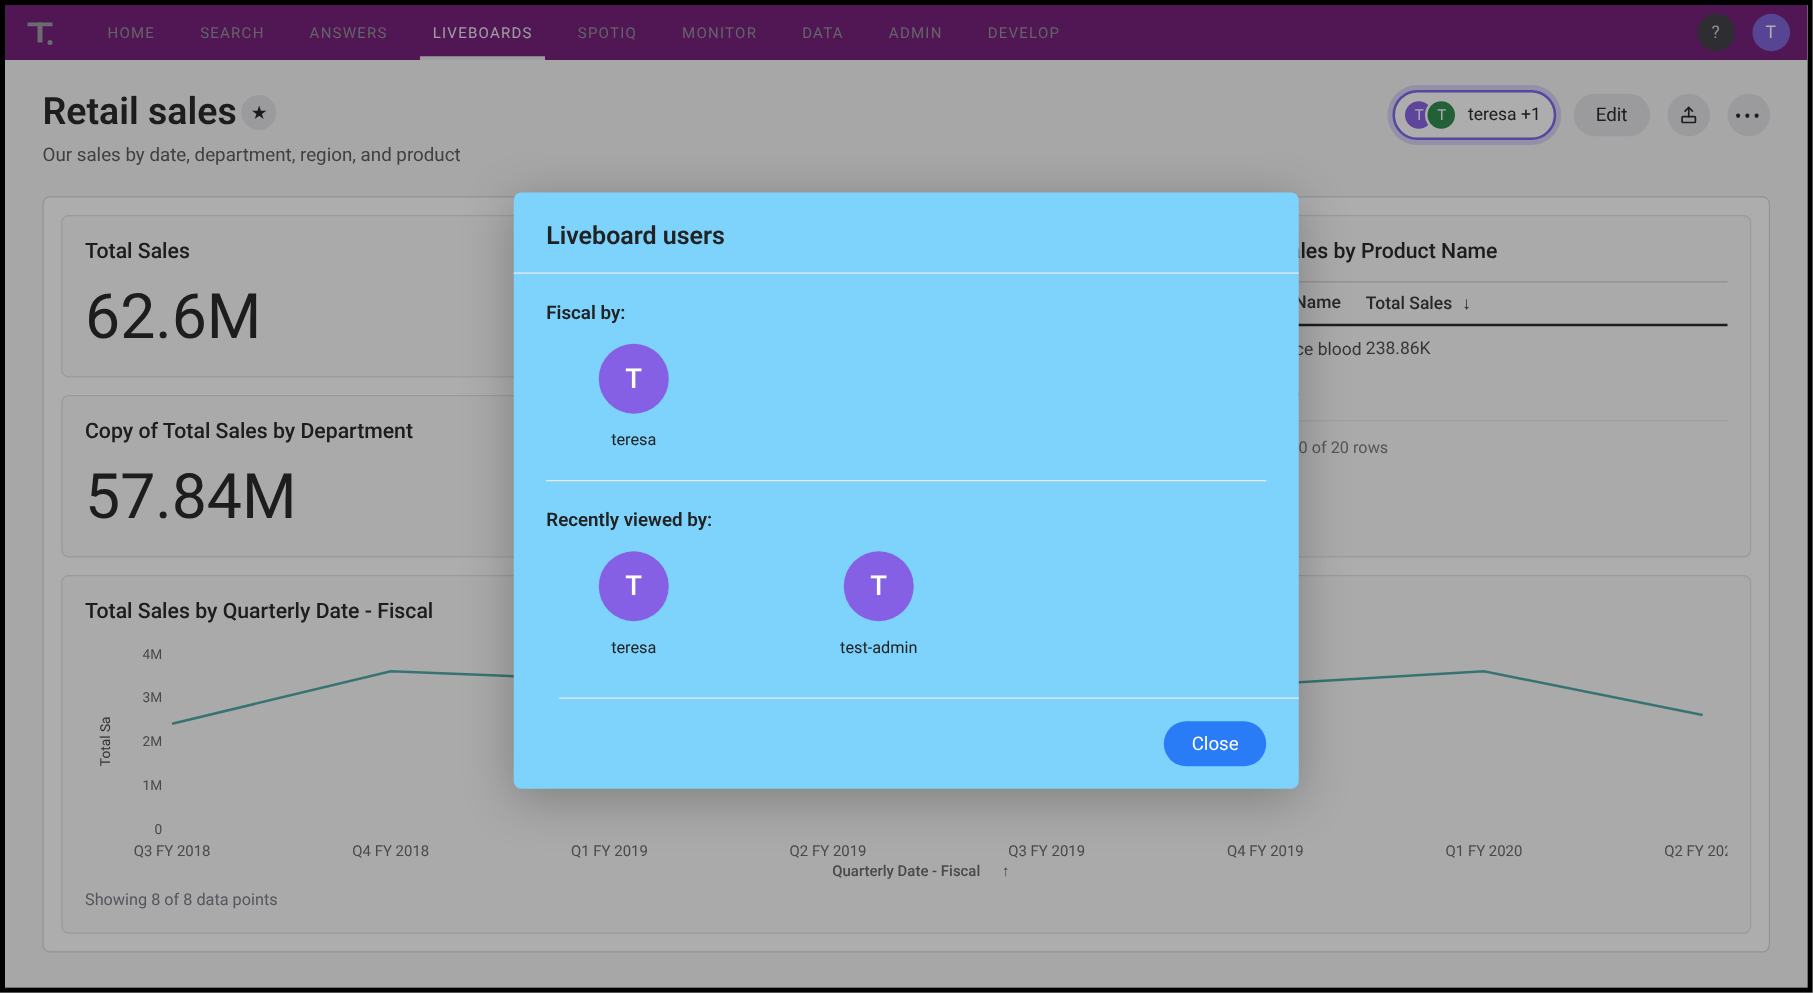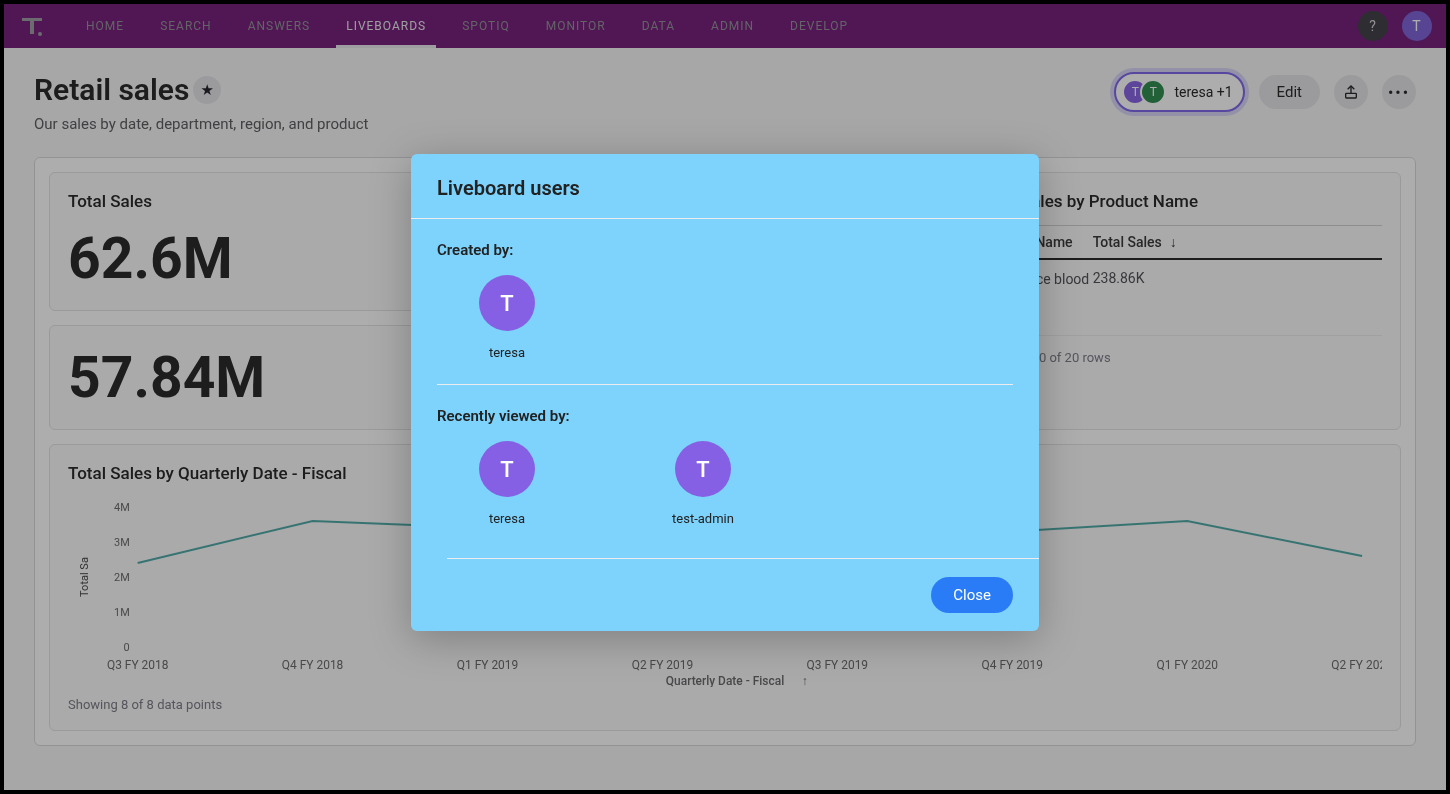--- a/index.html
+++ b/index.html
@@ -26,21 +26,21 @@
 .users-pill{display:flex;align-items:center;gap:8px;padding:5px 10px 5px 6px;border:2px solid #7b63e6;border-radius:22px;background:#fff;cursor:pointer;box-shadow:0 0 0 4px #d7d4f4;}
 .mini-avatars{display:flex;}
 .mini-av{width:26px;height:26px;border-radius:50%;display:flex;align-items:center;justify-content:center;color:#fff;font-size:12px;border:2px solid #fff;}
 .mini-av:nth-child(2){margin-left:-8px;}
 .users-pill-text{font-size:14px;color:#222;}
 .pill-btn{height:34px;padding:0 18px;border-radius:18px;background:#e4e4e6;color:#222;font-size:15px;display:flex;align-items:center;cursor:pointer;border:none;}
 .icon-btn{width:34px;height:34px;border-radius:50%;background:#e4e4e6;display:flex;align-items:center;justify-content:center;cursor:pointer;color:#222;}
 .board{margin-top:24px;border:1px solid #d8d8db;border-radius:6px;background:#fff;padding:14px;display:grid;grid-template-columns:1fr 1fr 1fr;grid-auto-rows:auto;gap:14px;}
 .card{background:#fafafb;border:1px solid #e2e2e4;border-radius:6px;padding:18px;}
 .card-title{font-size:17px;color:#222;font-weight:500;margin-bottom:14px;}
-.big-value{font-size:57px;font-weight:700;color:#222;}
+.big-value{font-size:50px;font-weight:400;color:#222;}
 .card.total{grid-column:1/2;}
 .card.copy{grid-column:1/2;}
 .card.table{grid-column:3/4;grid-row:1/3;}
 .card.chart{grid-column:1/4;}
 .tbl-wrap{border:0;position:relative;}
 .tbl-head{display:flex;font-size:14px;color:#333;font-weight:500;padding:8px 4px;border-top:1px solid #d0d0d2;border-bottom:2px solid #222;}
 .tbl-head .c1{flex:0 0 110px;}
 .tbl-head .c2{flex:1;display:flex;align-items:center;gap:8px;}
 .tbl-row{display:flex;font-size:14px;color:#4c4c50;padding:10px 4px;border-bottom:1px solid #ececee;}
 .tbl-row .c1{flex:0 0 110px;line-height:1.3;}
@@ -148,20 +148,21 @@
           </div>
           <div class="tbl-row">
             <div class="c1">vidasource blood pressure medicine</div>
             <div class="c2">238.86K</div>
           </div>
         </div>
         <div class="tbl-footer">Showing 20 of 20 rows</div>
       </div>
 
       <div class="card copy">
+        <div class="card-title">Copy of Total Sales by Department</div>
         <div class="big-value">57.84M</div>
       </div>
 
       <div class="card chart">
         <div class="card-title">Total Sales by Quarterly Date - Fiscal</div>
         <svg class="chart-svg" id="chart" viewBox="0 0 1320 190" preserveAspectRatio="none">
             <text x="62" y="154" class="yaxis-label">0</text>
             <text x="62" y="119" class="yaxis-label">1M</text>
             <text x="62" y="84" class="yaxis-label">2M</text>
             <text x="62" y="49" class="yaxis-label">3M</text>
@@ -182,21 +183,21 @@
         <div class="chart-footnote">Showing 8 of 8 data points</div>
       </div>
     </div>
   </div>
 
   <div class="scrim"></div>
 
   <div class="modal">
     <div class="modal-header">Liveboard users</div>
     <div class="modal-body">
-      <div class="section-label">Created by:</div>
+      <div class="section-label">Fiscal by:</div>
       <div class="user-row" id="created-row">
           <div class="user-card">
             <div class="big-av">T</div>
             <div class="user-name">teresa</div>
           </div>
         </div>
       <hr>
       <div class="section-label">Recently viewed by:</div>
       <div class="user-row" id="recent-row">
           <div class="user-card">

